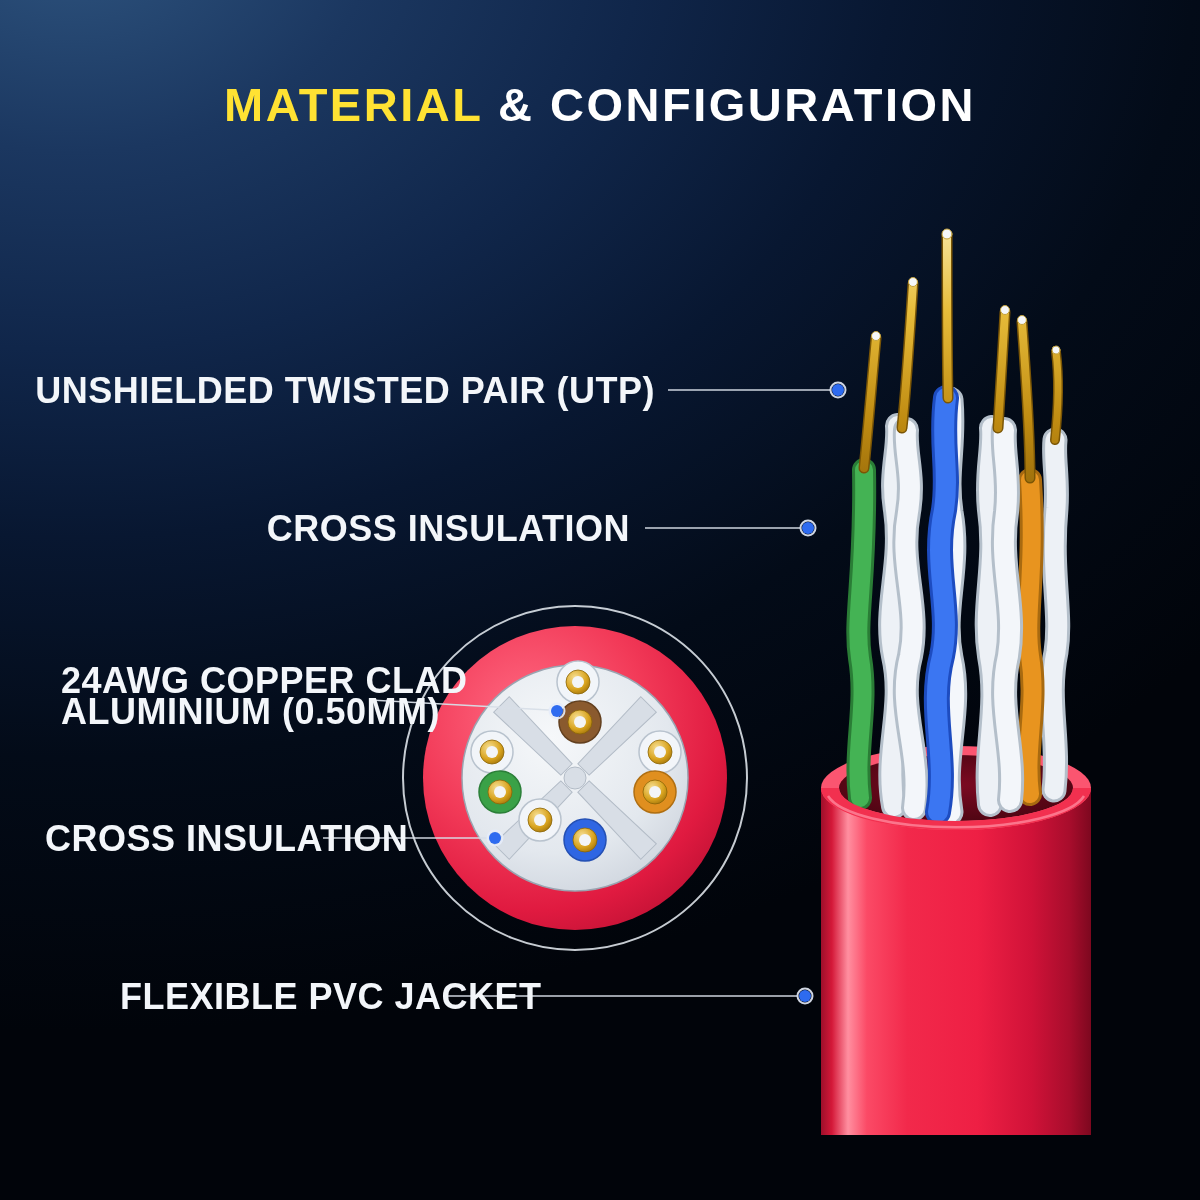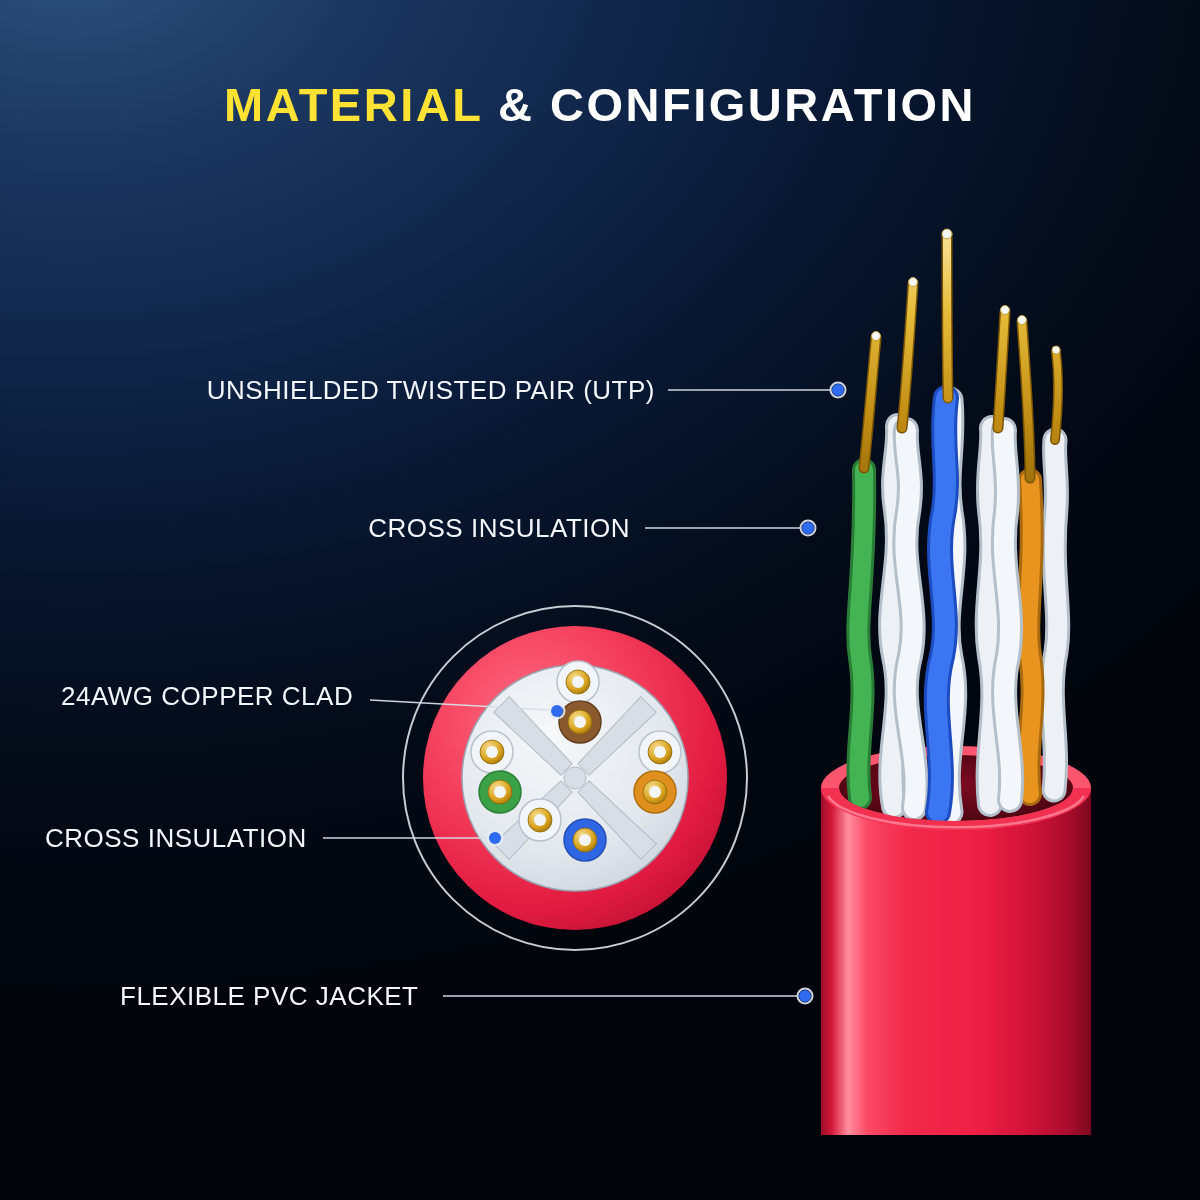--- a/index.html
+++ b/index.html
@@ -11,21 +11,21 @@
         #2e547f 0%, #1b3760 20%, #10264a 38%, #081731 55%, #030b18 75%, #01040a 100%);
   }
   .title{
     position:absolute;top:46px;left:0;width:100%;text-align:center;
     font-size:47px;font-weight:900;letter-spacing:2.5px;color:#ffffff;
     white-space:nowrap;
   }
   .title .hl{color:var(--accent_yellow,#ffe233);}
   .callout-label{
     position:absolute;color:var(--text_white,#f3f6fa);
-    font-size:26px;font-weight:400;letter-spacing:.5px;
+    font-size:36px;font-weight:700;letter-spacing:.5px;
     transform:translateY(-50%);white-space:nowrap;line-height:31px;
   }
   .callout-label .ln{display:block;}
   svg.art{position:absolute;left:0;top:0;}
 </style>
 </head>
 <body>
 
 <div class="stage">
 
@@ -235,19 +235,20 @@
   <h1 class="title">
     <span class="hl">MATERIAL</span><span> &amp; CONFIGURATION</span>
   </h1>
 
   <div class="callout-label" style="right:545px;top:390px;">UNSHIELDED TWISTED PAIR (UTP)</div>
 
   <div class="callout-label" style="right:570px;top:528px;">CROSS INSULATION</div>
 
   <div class="callout-label" style="left:61px;top:696px;">
     <span class="ln">24AWG COPPER CLAD</span>
+    <span class="ln">ALUMINIUM (0.50MM)</span>
   </div>
 
   <div class="callout-label" style="left:45px;top:838px;">CROSS INSULATION</div>
 
   <div class="callout-label" style="left:120px;top:996px;text-align:center;">FLEXIBLE PVC JACKET</div>
 
 </div>
 
 </body></html>

